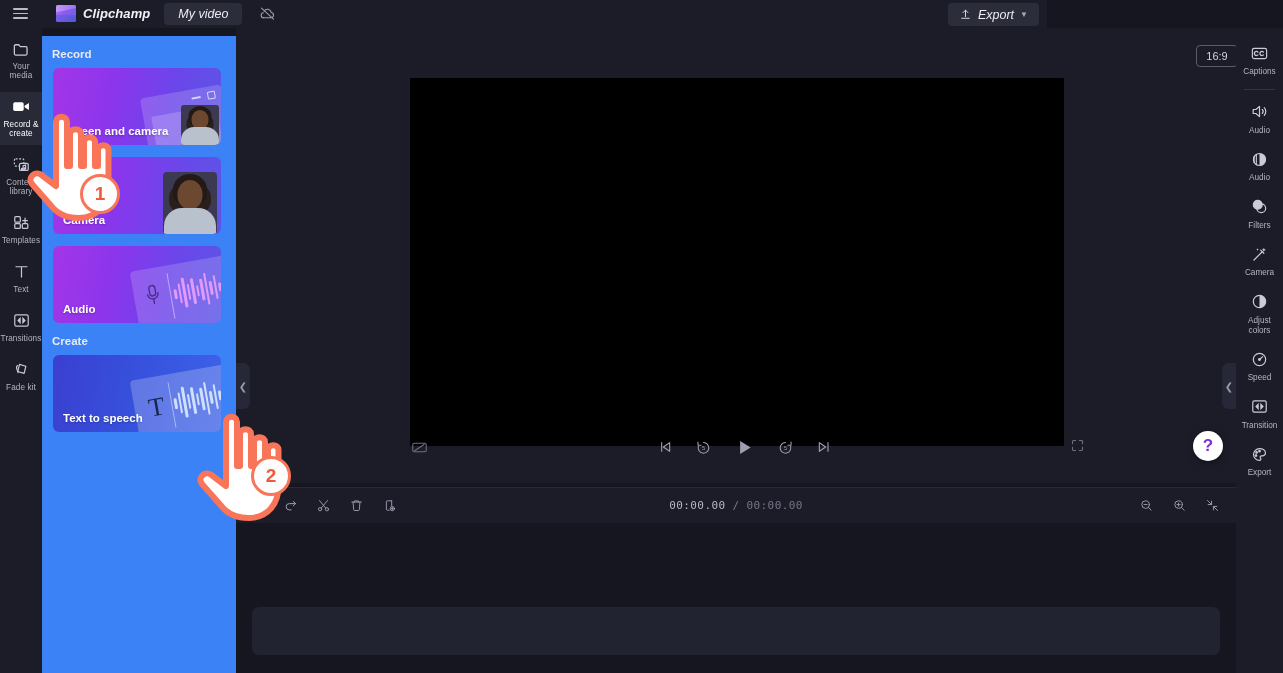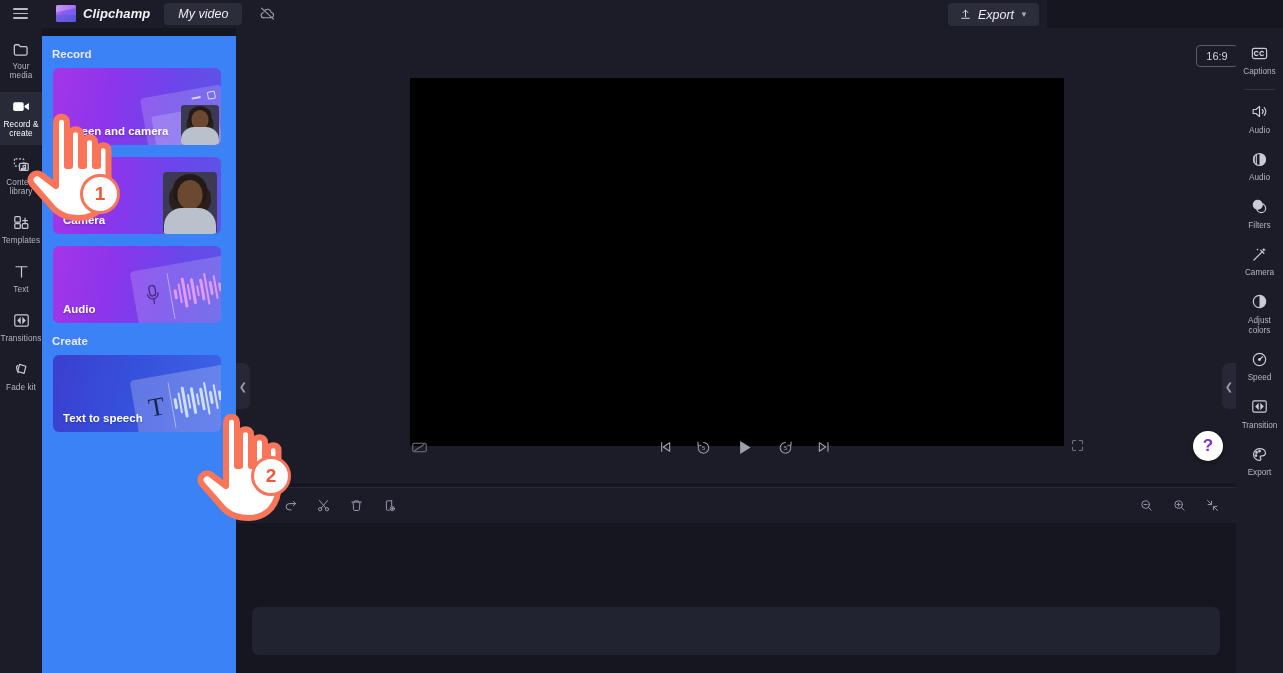--- a/index.html
+++ b/index.html
@@ -493,20 +493,25 @@
       <span class="tb">
         <svg width="15" height="15" viewBox="0 0 24 24" fill="none" stroke="currentColor" stroke-width="1.5" stroke-linecap="round">
           <path d="M15.5 4.5h-7A1.5 1.5 0 0 0 7 6v12a1.5 1.5 0 0 0 1.5 1.5h3"></path>
           <path d="M15.5 4.5V13"></path>
           <circle cx="16.5" cy="17" r="3.4"></circle>
             <path d="M16.5 15.3v3.4M14.8 17h3.4"></path>
         </svg>
       </span>
     </div>
 
+    <div class="tl-time">
+      <span>00:00.00</span>
+      <span class="tot">/</span>
+      <span class="tot">00:00.00</span>
+    </div>
 
     <div class="tlt-right">
       <span class="tb">
         <svg width="15" height="15" viewBox="0 0 24 24" fill="none" stroke="currentColor" stroke-width="1.5" stroke-linecap="round">
           <circle cx="10.5" cy="10.5" r="6"></circle>
             <path d="M15 15l4.5 4.5"></path>
             <path d="M8 10.5h5"></path>
         </svg>
       </span>
       <span class="tb">

